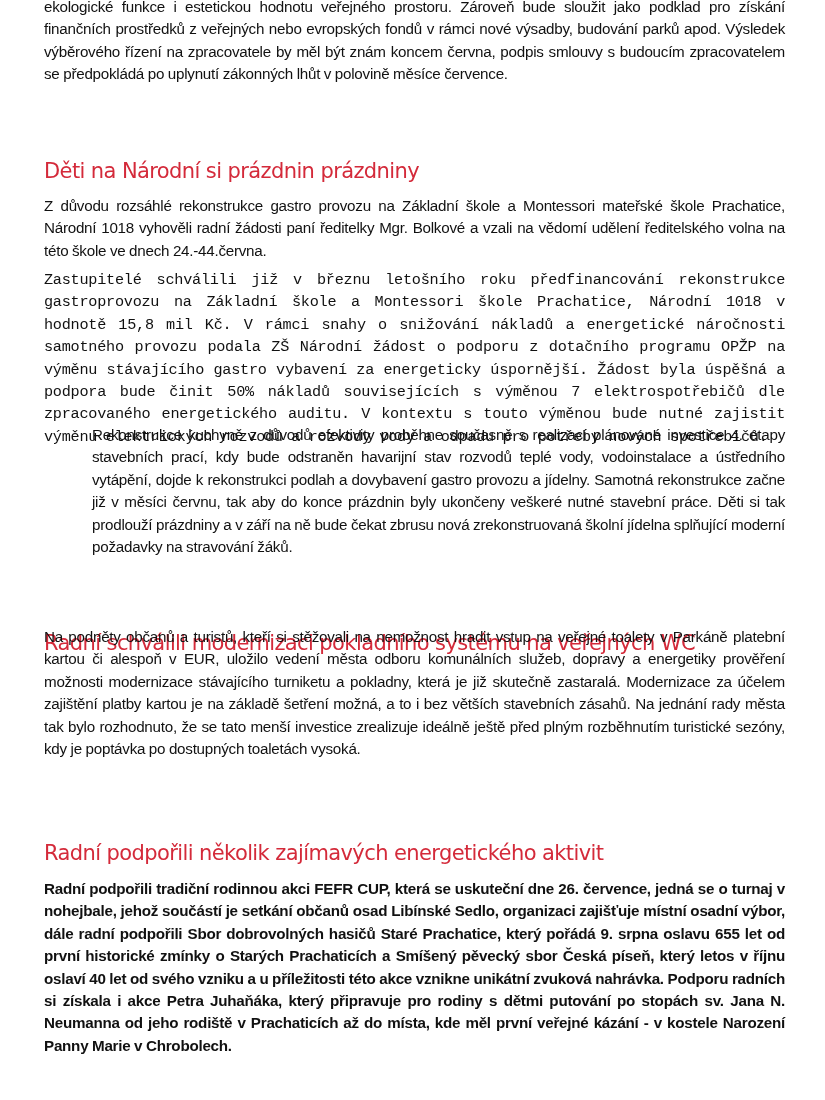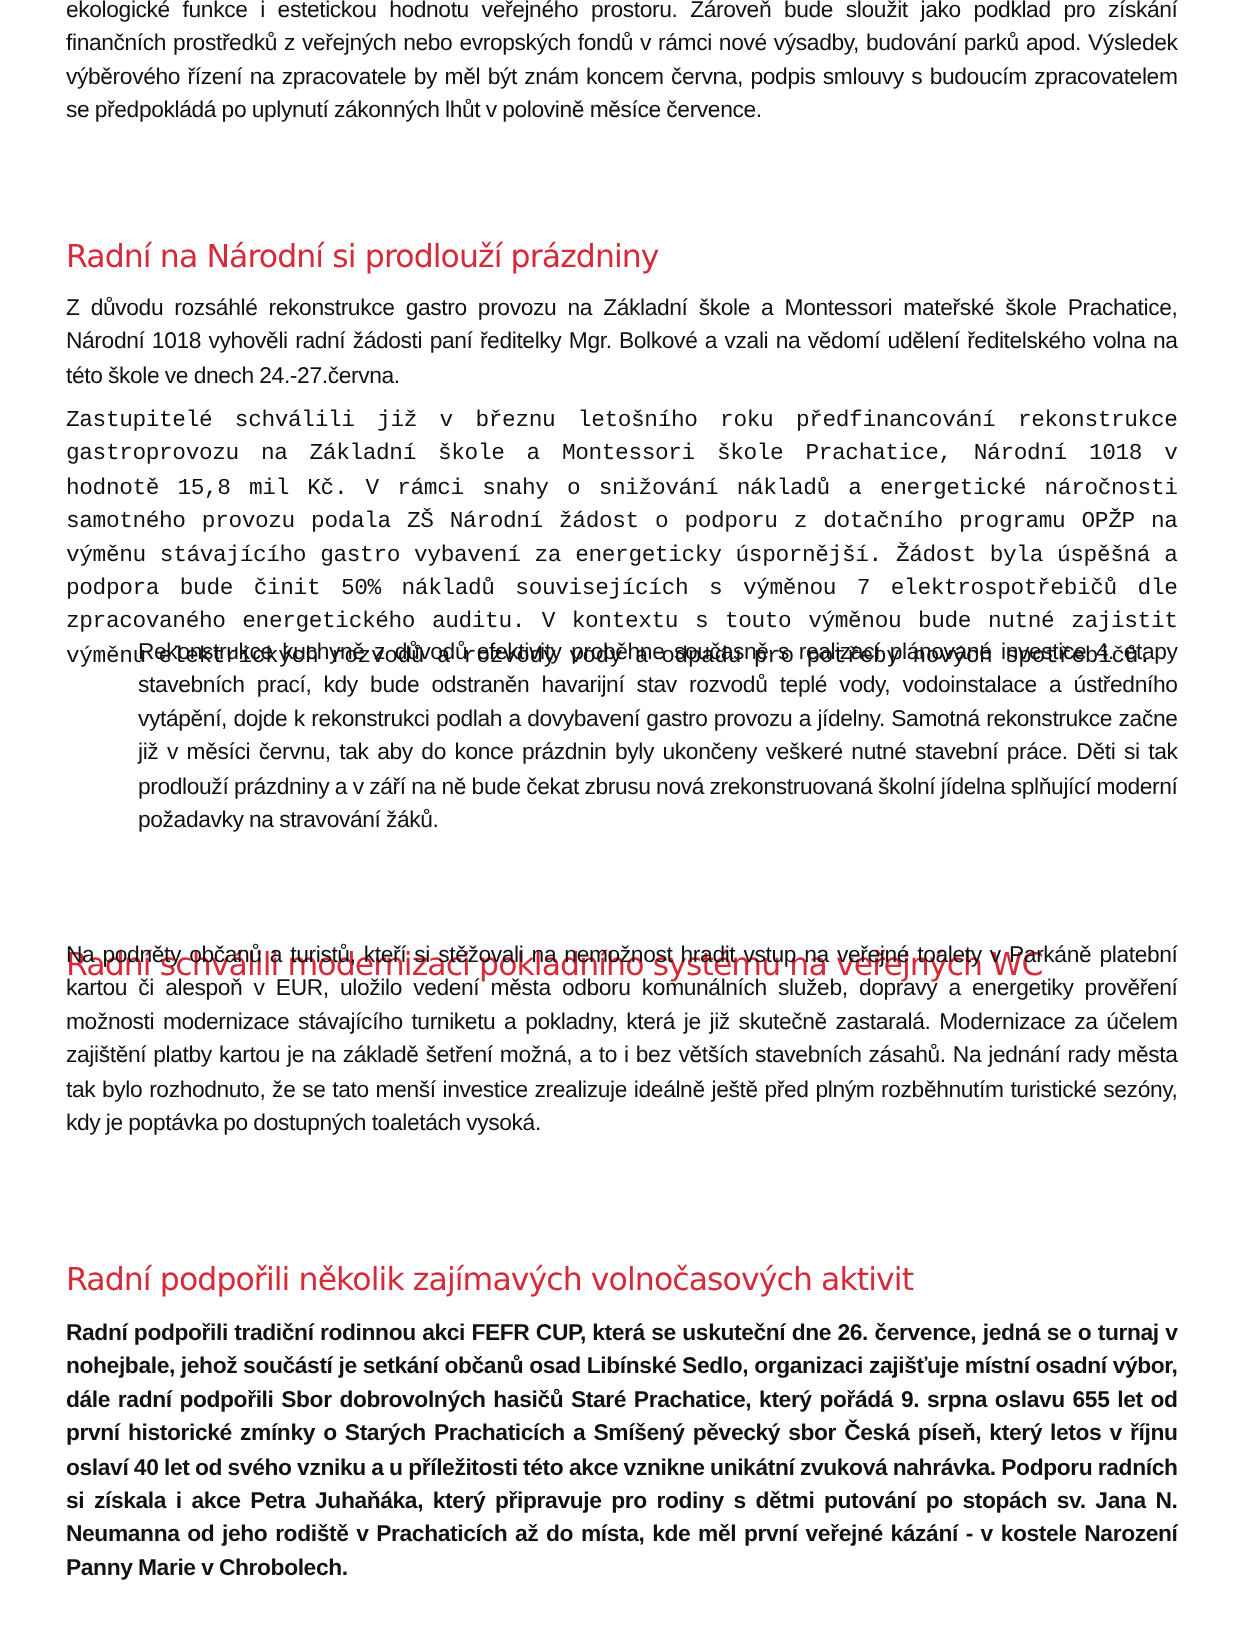--- a/index.html
+++ b/index.html
@@ -48,23 +48,23 @@
     #p2 { position: absolute; top: 626px; }
     #h3 { position: absolute; top: 839px; }
     #p3 { position: absolute; top: 878px; font-weight: bold; }
   </style>
 </head>
 <body style="background: rgb(255, 255, 255);">
 
 <div class="page">
   <p id="p0" class="para" style="color: rgb(17, 17, 17);">ekologické funkce i estetickou hodnotu veřejného prostoru. Zároveň bude sloužit jako podklad pro získání finančních prostředků z veřejných nebo evropských fondů v rámci nové výsadby, budování parků apod. Výsledek výběrového řízení na zpracovatele by měl být znám koncem června, podpis smlouvy s budoucím zpracovatelem se předpokládá po uplynutí zákonných lhůt v polovině měsíce července.</p>
 
-  <h2 id="h1" class="heading" style="color: rgb(212, 42, 58);">Radní na Národní si prodlouží prázdniny</h2>
-  <p id="p1a" class="para" style="color: rgb(17, 17, 17);">Z důvodu rozsáhlé rekonstrukce gastro provozu na Základní škole a Montessori mateřské škole Prachatice, Národní 1018 vyhověli radní žádosti paní ředitelky Mgr. Bolkové a vzali na vědomí udělení ředitelského volna na této škole ve dnech 24.-27.června.</p>
+  <h2 id="h1" class="heading" style="color: rgb(212, 42, 58);">Děti na Národní si prázdnin prázdniny</h2>
+  <p id="p1a" class="para" style="color: rgb(17, 17, 17);">Z důvodu rozsáhlé rekonstrukce gastro provozu na Základní škole a Montessori mateřské škole Prachatice, Národní 1018 vyhověli radní žádosti paní ředitelky Mgr. Bolkové a vzali na vědomí udělení ředitelského volna na této škole ve dnech 24.-44.června.</p>
   <p id="p1b" class="para" style="color: rgb(17, 17, 17);">Zastupitelé schválili již v březnu letošního roku předfinancování rekonstrukce gastroprovozu na Základní škole a Montessori škole Prachatice, Národní 1018 v hodnotě 15,8 mil Kč. V rámci snahy o snižování nákladů a energetické náročnosti samotného provozu podala ZŠ Národní žádost o podporu z dotačního programu OPŽP na výměnu stávajícího gastro vybavení za energeticky úspornější. Žádost byla úspěšná a podpora bude činit 50% nákladů souvisejících s výměnou 7 elektrospotřebičů dle zpracovaného energetického auditu. V kontextu s touto výměnou bude nutné zajistit výměnu elektrických rozvodů a rozvody vody a odpadu pro potřeby nových spotřebičů.</p>
   <p id="p1c" class="para" style="color: rgb(17, 17, 17);">Rekonstrukce kuchyně z důvodů efektivity proběhne současně s realizací plánované investice 4. etapy stavebních prací, kdy bude odstraněn havarijní stav rozvodů teplé vody, vodoinstalace a ústředního vytápění, dojde k rekonstrukci podlah a dovybavení gastro provozu a jídelny. Samotná rekonstrukce začne již v měsíci červnu, tak aby do konce prázdnin byly ukončeny veškeré nutné stavební práce. Děti si tak prodlouží prázdniny a v září na ně bude čekat zbrusu nová zrekonstruovaná školní jídelna splňující moderní požadavky na stravování žáků.</p>
 
   <h2 id="h2" class="heading" style="color: rgb(212, 42, 58);">Radní schválili modernizaci pokladního systému na veřejných WC</h2>
   <p id="p2" class="para" style="color: rgb(17, 17, 17);">Na podněty občanů a turistů, kteří si stěžovali na nemožnost hradit vstup na veřejné toalety v Parkáně platební kartou či alespoň v EUR, uložilo vedení města odboru komunálních služeb, dopravy a energetiky prověření možnosti modernizace stávajícího turniketu a pokladny, která je již skutečně zastaralá. Modernizace za účelem zajištění platby kartou je na základě šetření možná, a to i bez větších stavebních zásahů. Na jednání rady města tak bylo rozhodnuto, že se tato menší investice zrealizuje ideálně ještě před plným rozběhnutím turistické sezóny, kdy je poptávka po dostupných toaletách vysoká.</p>
 
-  <h2 id="h3" class="heading" style="color: rgb(212, 42, 58);">Radní podpořili několik zajímavých volnočasových aktivit</h2>
+  <h2 id="h3" class="heading" style="color: rgb(212, 42, 58);">Radní podpořili několik zajímavých energetického aktivit</h2>
   <p id="p3" class="para" style="color: rgb(17, 17, 17);">Radní podpořili tradiční rodinnou akci FEFR CUP, která se uskuteční dne 26. července, jedná se o turnaj v nohejbale, jehož součástí je setkání občanů osad Libínské Sedlo, organizaci zajišťuje místní osadní výbor, dále radní podpořili Sbor dobrovolných hasičů Staré Prachatice, který pořádá 9. srpna oslavu 655 let od první historické zmínky o Starých Prachaticích a Smíšený pěvecký sbor Česká píseň, který letos v říjnu oslaví 40 let od svého vzniku a u příležitosti této akce vznikne unikátní zvuková nahrávka. Podporu radních si získala i akce Petra Juhaňáka, který připravuje pro rodiny s dětmi putování po stopách sv. Jana N. Neumanna od jeho rodiště v Prachaticích až do místa, kde měl první veřejné kázání - v kostele Narození Panny Marie v Chrobolech.</p>
 </div>
 
 </body></html>

